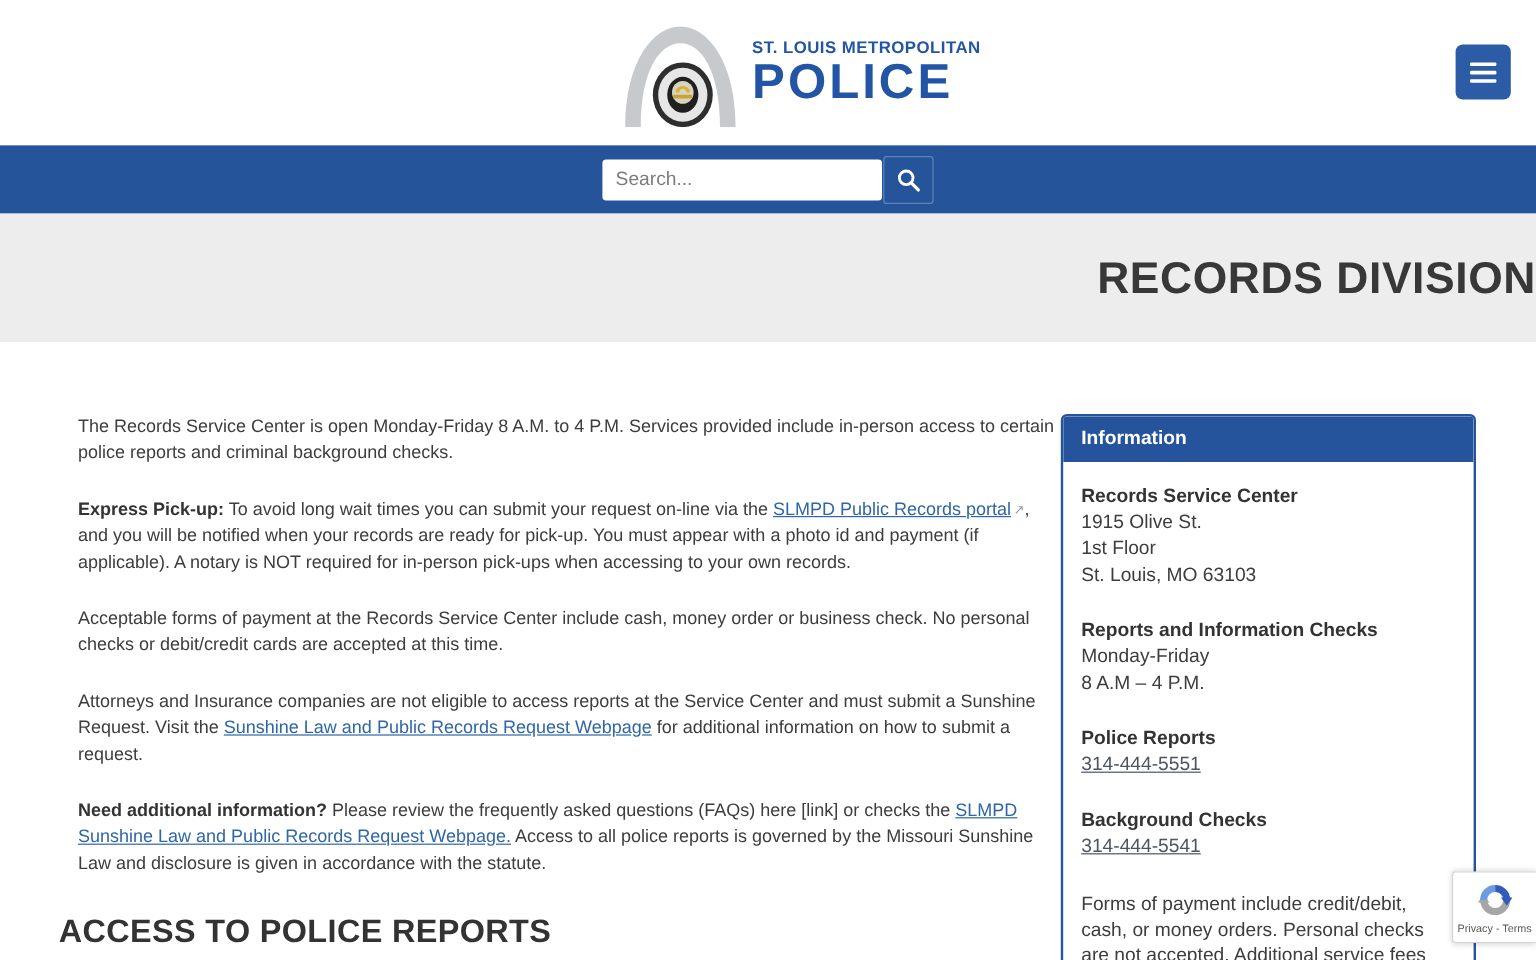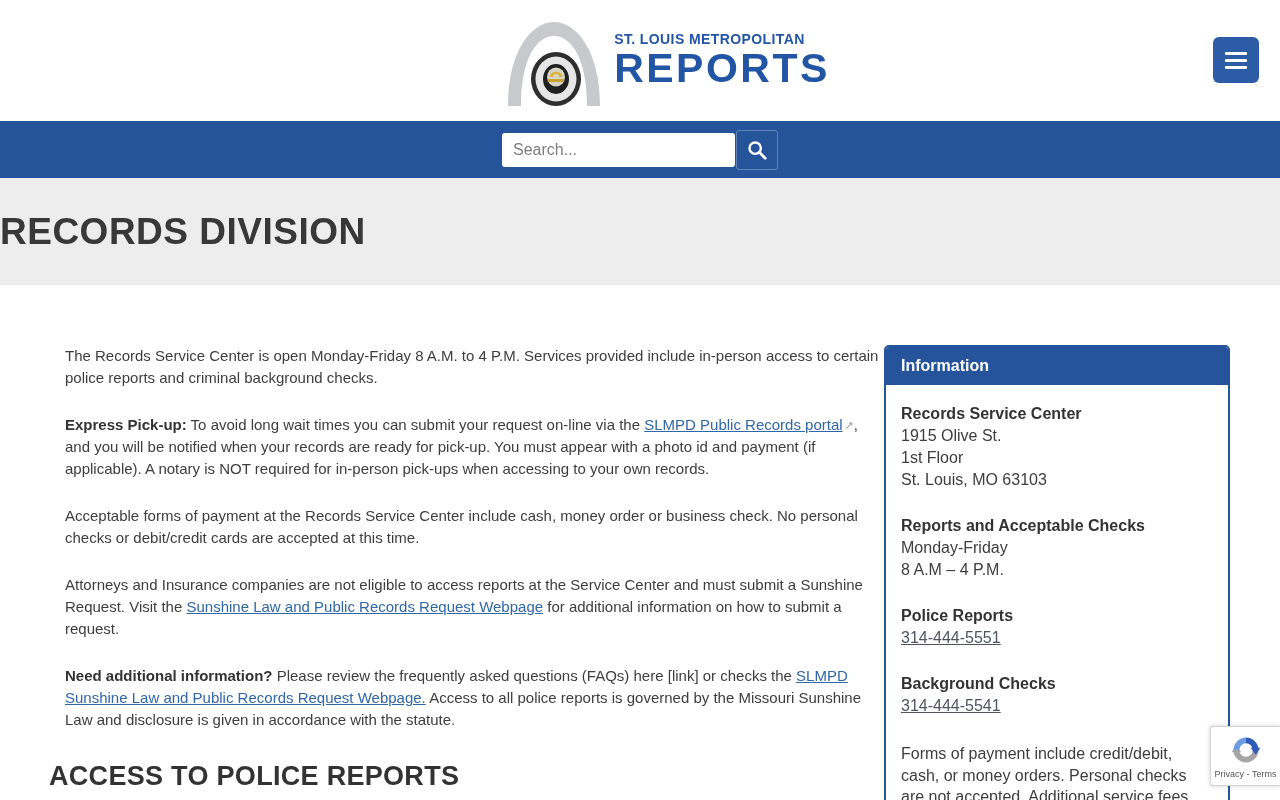--- a/index.html
+++ b/index.html
@@ -46,21 +46,21 @@
   .search-input::placeholder { color: #7d7d7d; }
   .search-btn {
     width: 42px; height: 40px; margin-left: 1px;
     background: transparent; border: 1px solid rgba(255,255,255,0.28); border-radius: 3px;
     display: flex; align-items: center; justify-content: center; cursor: pointer;
   }
 
   
   .banner {
     height: 107px; background: #EDEDED;
-    display: flex; align-items: center; justify-content: flex-start;
+    display: flex; align-items: center; justify-content: flex-end;
   }
   .banner h1 {
     margin: 0; font-size: 37px; font-weight: bold; color: #383838; letter-spacing: 0.5px;
   }
 
   
   .content { display: flex; padding: 60px 0 0 49px; }
   main { width: 835px; }
   .para { font-size: 15px; line-height: 22px; color: #3d3d3d; margin: 0 0 25px 16px; }
   .para strong { color: #333333; }
@@ -111,21 +111,21 @@
         <ellipse cx="58" cy="63" rx="25" ry="27" fill="#2E2E2E"></ellipse>
         <ellipse cx="58" cy="63" rx="20.5" ry="22.5" fill="#E6E6E6"></ellipse>
         <ellipse cx="58" cy="63" rx="13" ry="15" fill="#1F1F1F"></ellipse>
         <ellipse cx="58" cy="61" rx="9" ry="9.5" fill="#D8D4C2"></ellipse>
         <path d="M52,61 C52,54 64,54 64,61 L61,61 C61,57 55,57 55,61 Z" fill="#D9B13B"></path>
         <rect x="50" y="63" width="16" height="3" fill="#C9A335" rx="1"></rect>
       </g>
     </svg>
     <div class="logo-text">
       <div class="logo-line1">ST. LOUIS METROPOLITAN</div>
-      <div class="logo-line2">REPORTS</div>
+      <div class="logo-line2">POLICE</div>
     </div>
   </a>
   <button class="menu-btn" aria-label="menu">
     <span class="bar"></span>
     <span class="bar"></span>
     <span class="bar"></span>
   </button>
 </header>
 
 <nav class="nav">
@@ -160,21 +160,21 @@
     <div class="sidebar">
       <div class="sidebar-header">Information</div>
       <div class="sidebar-body" id="sidebar-body">
           <div class="sb-group">
             <div class="sb-title">Records Service Center</div>
             <div class="sb-line">1915 Olive St.</div>
             <div class="sb-line">1st Floor</div>
             <div class="sb-line">St. Louis, MO 63103</div>
           </div>
           <div class="sb-group">
-            <div class="sb-title">Reports and Acceptable Checks</div>
+            <div class="sb-title">Reports and Information Checks</div>
             <div class="sb-line">Monday-Friday</div>
             <div class="sb-line">8 A.M – 4 P.M.</div>
           </div>
           <div class="sb-group">
             <div class="sb-title">Police Reports</div>
             <div><a class="sb-phone">314-444-5551</a></div>
           </div>
           <div class="sb-group">
             <div class="sb-title">Background Checks</div>
             <div><a class="sb-phone">314-444-5541</a></div>

